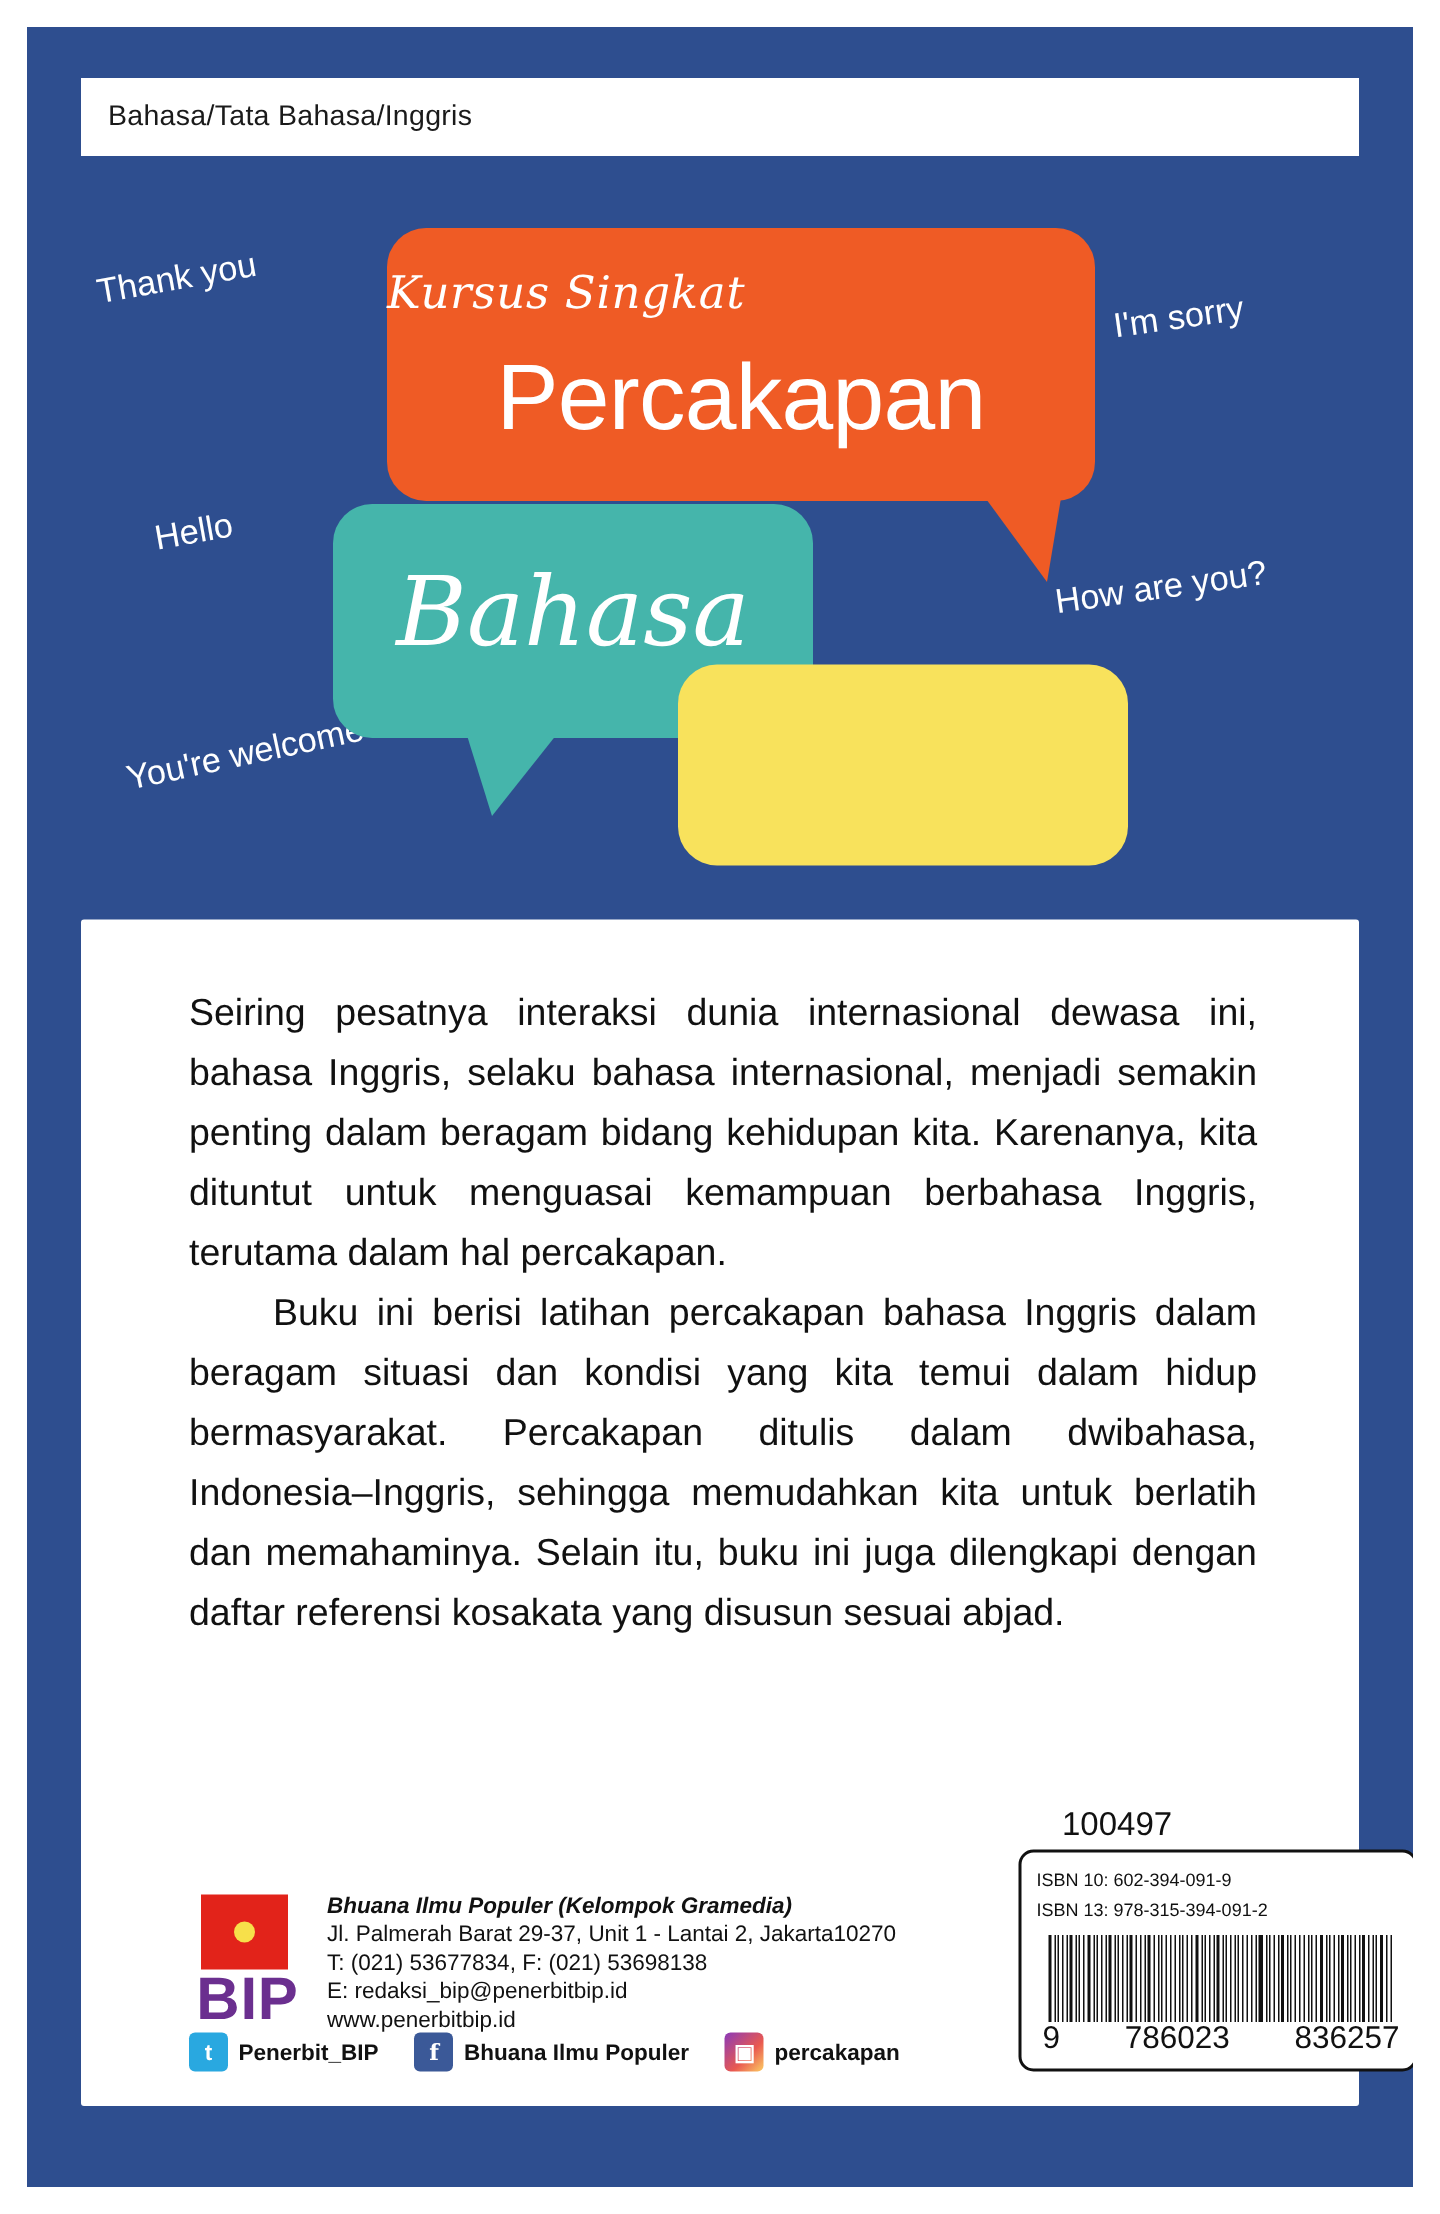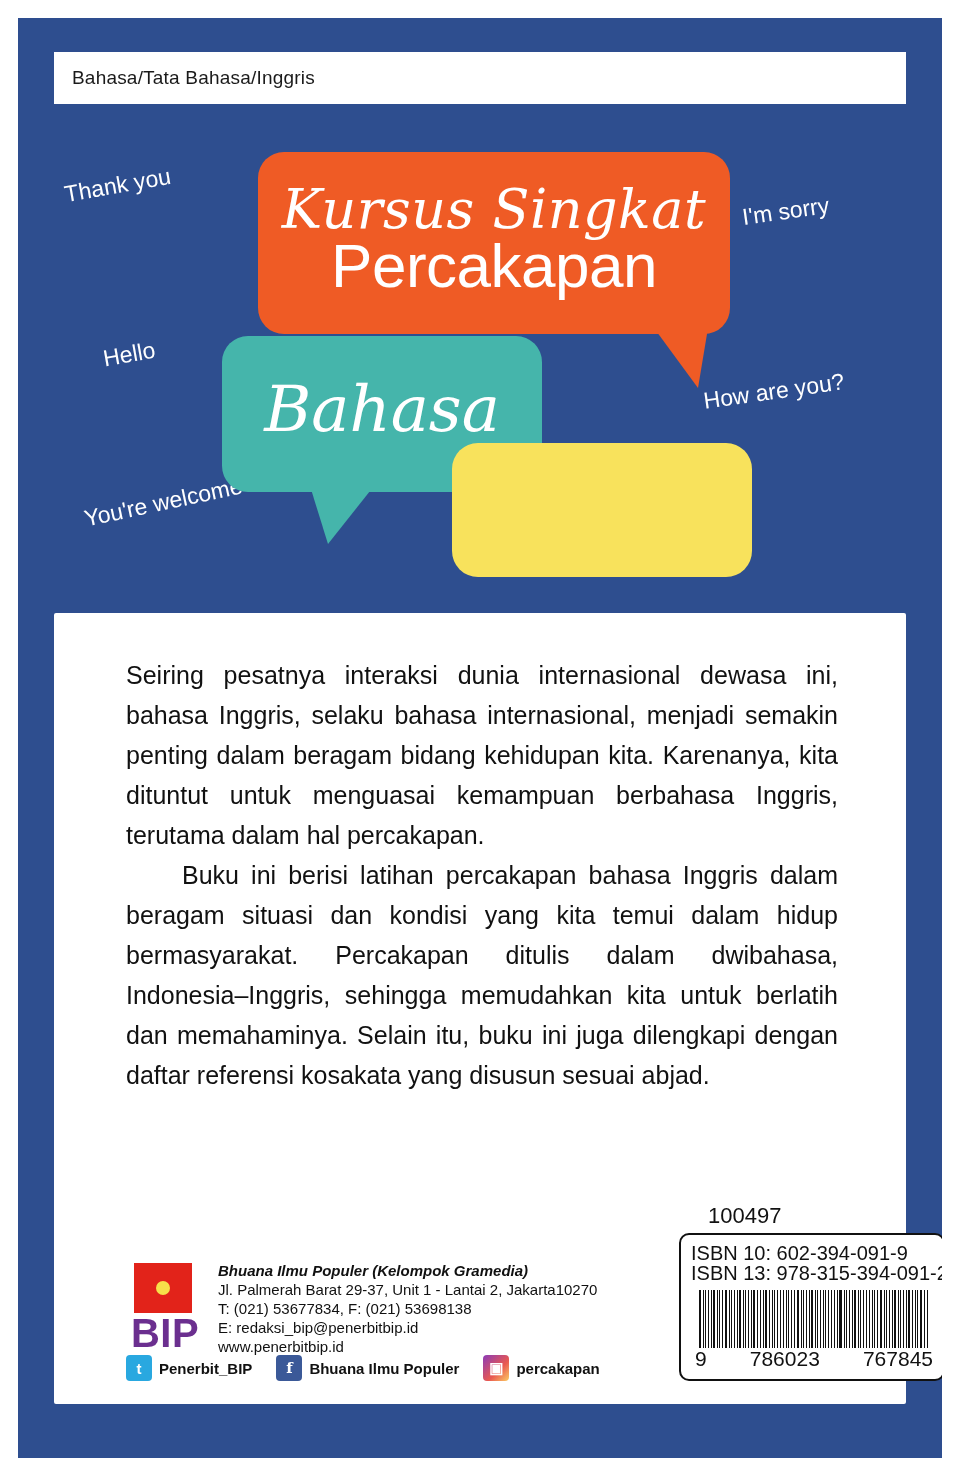--- a/index.html
+++ b/index.html
@@ -98,23 +98,22 @@
     left: 396px;
     top: 176px;
     border-left: 44px solid transparent;
     border-right: 10px solid transparent;
     border-top: 60px solid #ef5b25;
   }
   .orange-line1 {
     position: absolute;
     left: 0; top: 26px;
     width: 100%;
-    text-align: center;
     color: #ffffff;
-    font-size: 54px;
+    font-size: 30px;
     font-style: italic;
     font-family: "DejaVu Serif", serif;
     letter-spacing: 0.5px;
   }
   .orange-line2 {
     position: absolute;
     left: 0; top: 78px;
     width: 100%;
     text-align: center;
     color: #ffffff;
@@ -299,21 +298,21 @@
     top: 620px;
     width: 266px;
     height: 148px;
     background: #ffffff;
     border: 2px solid #111111;
     border-radius: 10px;
     box-sizing: border-box;
     padding: 8px 10px 0 10px;
   }
   .isbn-line {
-    font-size: 20px;
+    font-size: 12px;
     color: #111111;
     line-height: 20px;
     white-space: nowrap;
   }
   .bars {
     position: absolute;
     left: 18px;
     top: 55px;
     width: 230px;
     height: 58px;
@@ -492,20 +491,20 @@
           <i style="width: 1px;"></i>
           <i style="width: 1px;"></i>
           <i style="width: 2px;"></i>
           <i style="width: 4px;"></i>
           <i style="width: 1px;"></i>
           <i style="width: 1px;"></i>
         </div>
       <div class="bar-digits">
         <span>9</span>
         <span>786023</span>
-        <span>767845</span>
+        <span>836257</span>
       </div>
     </div>
 
   </div>
 
   <div class="frame-white"></div>
 </div>
 
 </body></html>

